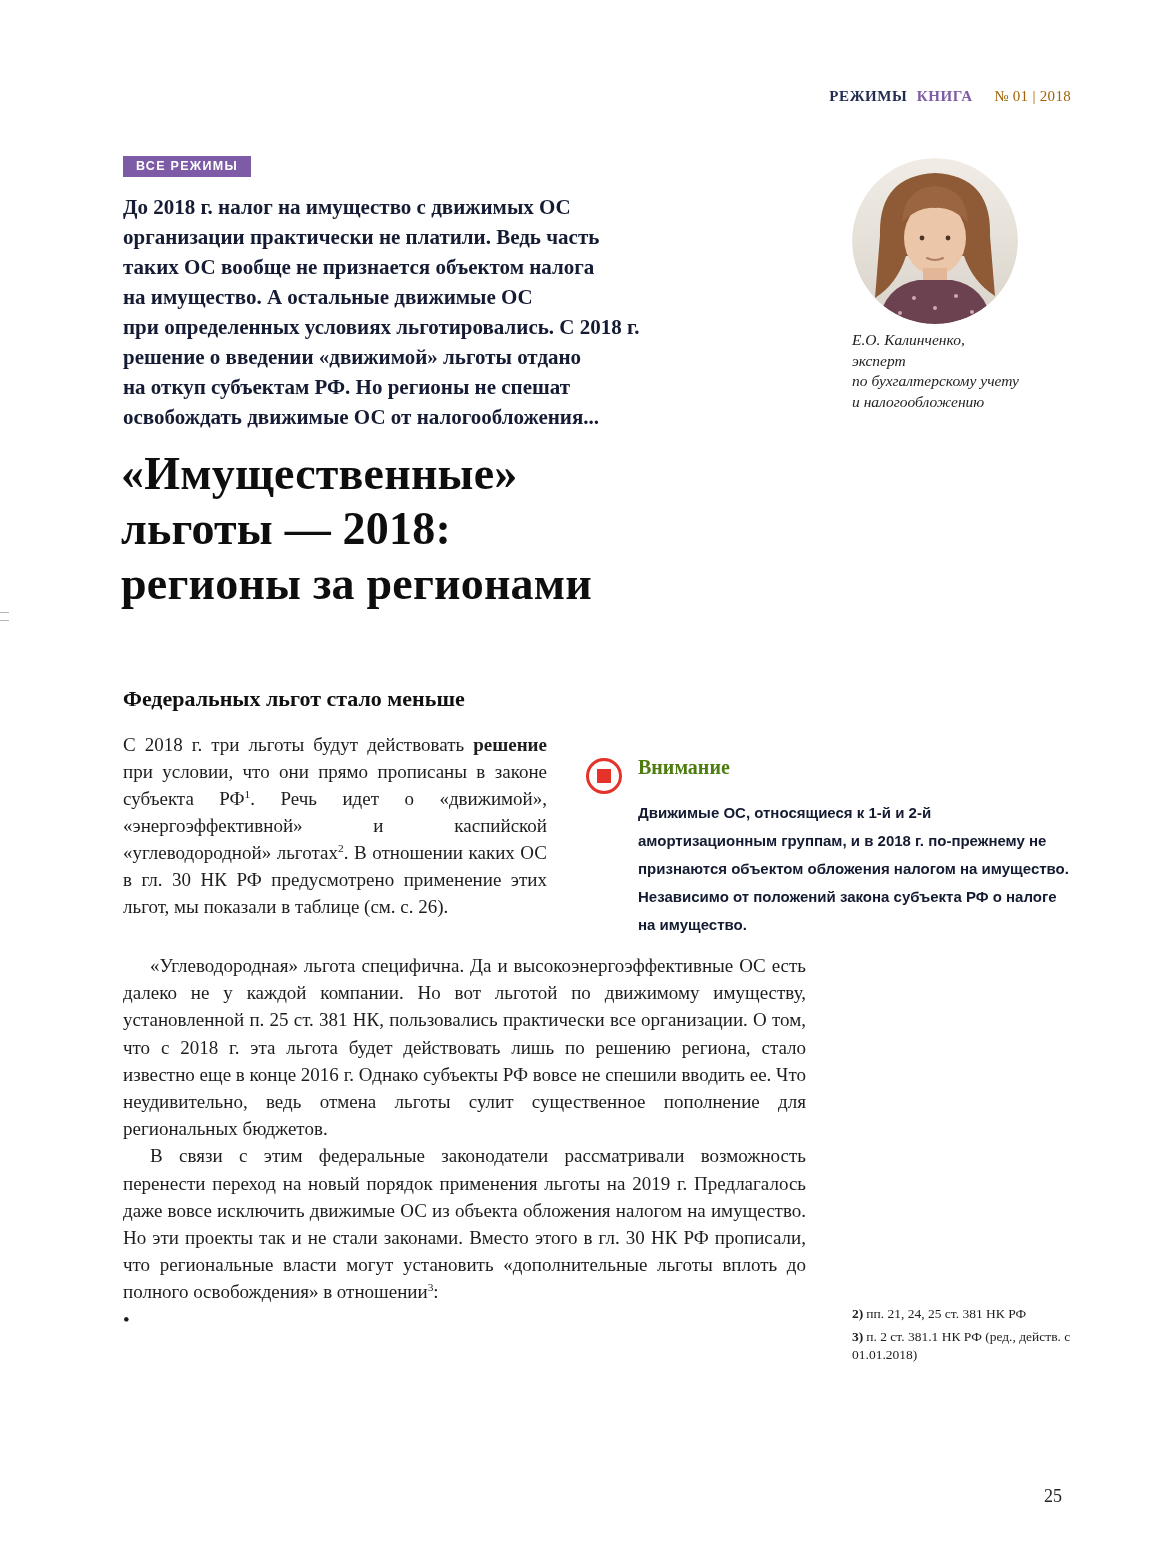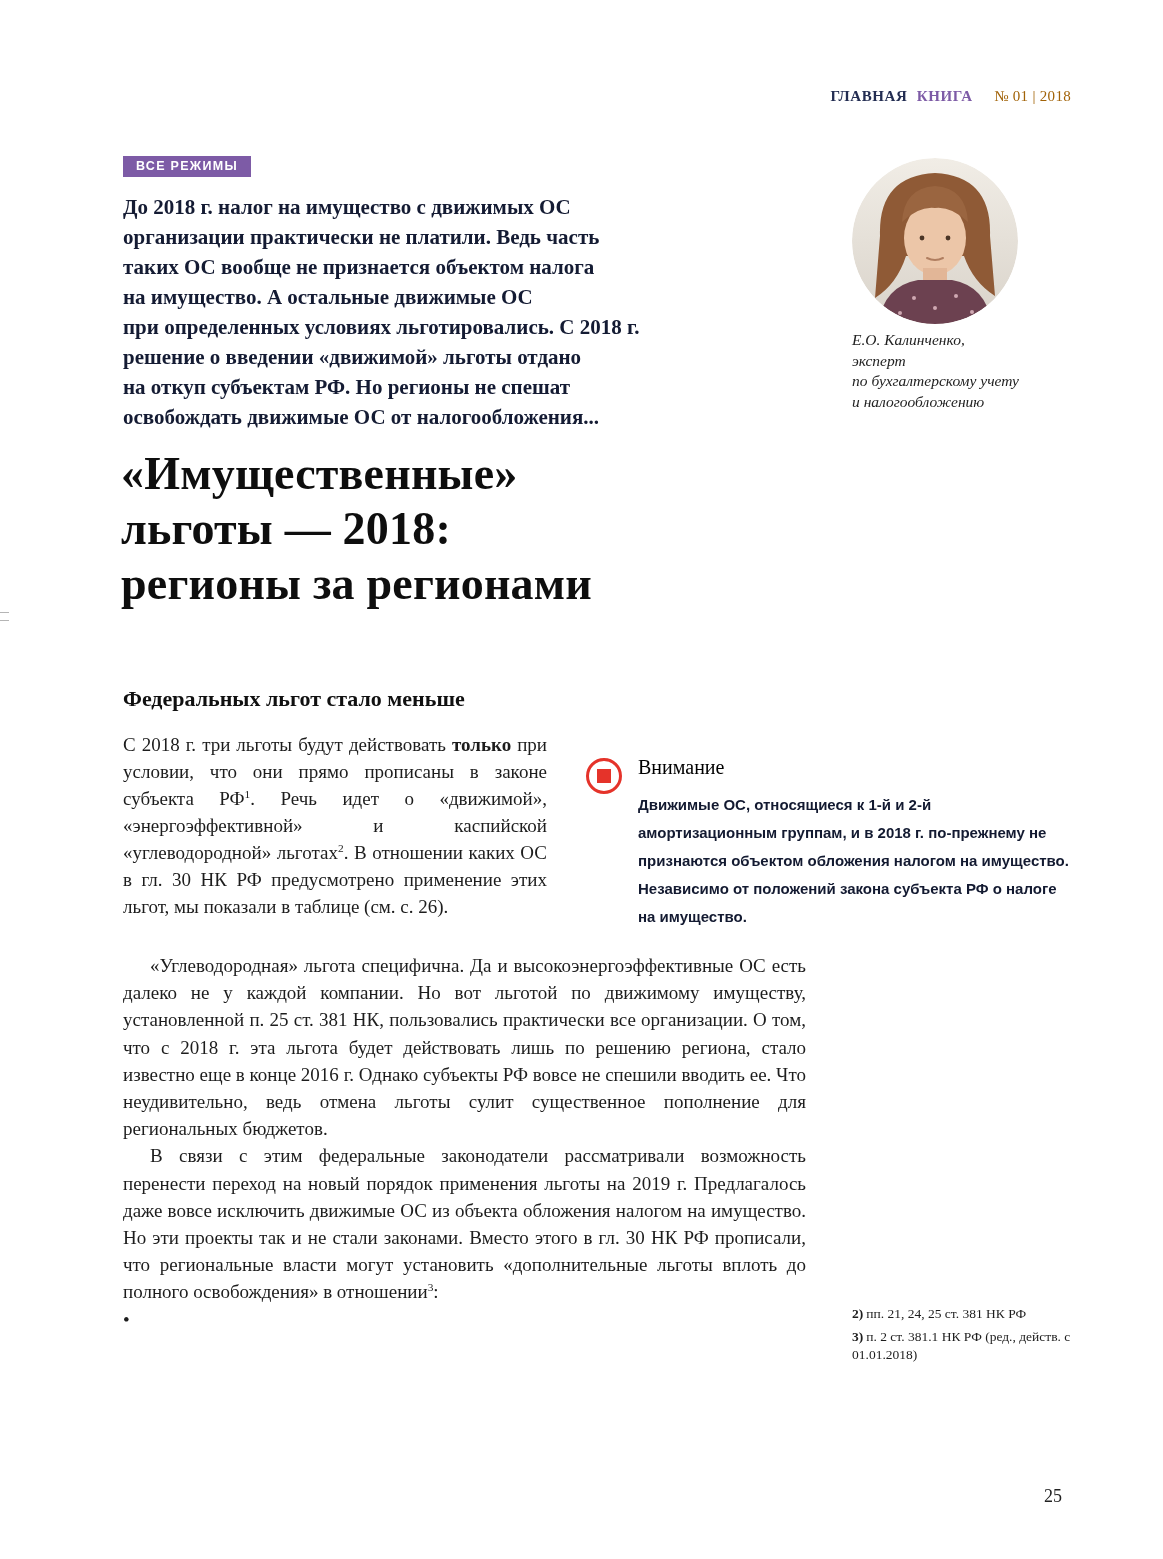--- a/index.html
+++ b/index.html
@@ -45,23 +45,23 @@
   }
   .col-left .b { font-weight:700; }
   sup { font-size:0.6em; vertical-align:super; line-height:0; }
   
   .attention { position:absolute; left:586px; top:750px; width:486px; }
   .attn-icon { position:absolute; left:0; top:8px; width:36px; height:36px; border:3px solid #e5332a; border-radius:50%; }
   .attn-icon::after {
     content:""; position:absolute; left:50%; top:50%; width:14px; height:14px;
     transform:translate(-50%,-50%); background:#e5332a;
   }
-  .attn-title { margin-left:52px; font-size:20px; font-weight:400; color:#000000; padding-top:6px; }
+  .attn-title { margin-left:52px; font-size:20px; font-weight:700; color:#4d7c0f; padding-top:6px; }
   .attn-body {
-    margin-left:52px; margin-top:12px; width:434px;
+    margin-left:52px; margin-top:20px; width:434px;
     font-family:"Liberation Sans","DejaVu Sans",sans-serif; font-size:15px; font-weight:700;
     line-height:28px; color:#131a31;
   }
   
   .body-flow {
     position:absolute; left:123px; top:952px; width:683px;
     font-size:19px; line-height:27.2px; color:#1d1d1d; text-align:justify; hyphens:auto;
   }
   .body-flow p.indent { text-indent:27px; }
   .bullet { position:relative; padding-left:19px; }
@@ -78,21 +78,21 @@
   
   .crop { position:absolute; left:0; width:9px; height:1px; background:#b5b5b5; }
   .crop.c1 { top:612px; } .crop.c2 { top:620px; }
 </style>
 </head>
 <body>
 
 <div class="page">
 
   <div class="masthead">
-    <span class="brand1">ГЛАВНАЯ</span>
+    <span class="brand1">РЕЖИМЫ</span>
     <span class="brand2">КНИГА</span>
     <span class="issue">№ 01 | 2018</span>
   </div>
 
   <div class="crop c1"></div>
   <div class="crop c2"></div>
 
   <div class="badge">ВСЕ РЕЖИМЫ</div>
 
   <div class="lead">До 2018 г. налог на имущество с движимых ОС
@@ -139,21 +139,21 @@
 по бухгалтерскому учету
 и налогообложению</div>
 
   <h1 class="headline">«Имущественные»
 льготы — 2018:
 регионы за регионами</h1>
 
   <h2 class="section-title">Федеральных льгот стало меньше</h2>
 
   <div class="col-left">
-    <span>С 2018 г. три льготы будут действовать </span><span class="b">только</span><span> при условии, что они прямо прописаны в законе субъекта РФ</span><sup>1</sup><span>. Речь идет о «движимой», «энергоэффективной» и каспийской «углеводородной» льготах</span><sup>2</sup><span>. В отношении каких ОС в гл. 30 НК РФ предусмотрено применение этих льгот, мы показали в таблице (см. с. 26).</span>
+    <span>С 2018 г. три льготы будут действовать </span><span class="b">решение</span><span> при условии, что они прямо прописаны в законе субъекта РФ</span><sup>1</sup><span>. Речь идет о «движимой», «энергоэффективной» и каспийской «углеводородной» льготах</span><sup>2</sup><span>. В отношении каких ОС в гл. 30 НК РФ предусмотрено применение этих льгот, мы показали в таблице (см. с. 26).</span>
   </div>
 
   <div class="attention">
     <div class="attn-icon"></div>
     <div class="attn-title">Внимание</div>
     <div class="attn-body">Движимые ОС, относящиеся к 1-й и 2-й амортизационным группам, и в 2018 г. по-прежнему не признаются объектом обложения налогом на имущество. Независимо от положений закона субъекта РФ о налоге на имущество.</div>
   </div>
 
   <div class="body-flow">
     <p class="indent">«Углеводородная» льгота специфична. Да и высокоэнергоэффективные ОС есть далеко не у каждой компании. Но вот льготой по движимому имуществу, установленной п. 25 ст. 381 НК, пользовались практически все организации. О том, что с 2018 г. эта льгота будет действовать лишь по решению региона, стало известно еще в конце 2016 г. Однако субъекты РФ вовсе не спешили вводить ее. Что неудивительно, ведь отмена льготы сулит существенное пополнение для региональных бюджетов.</p>

